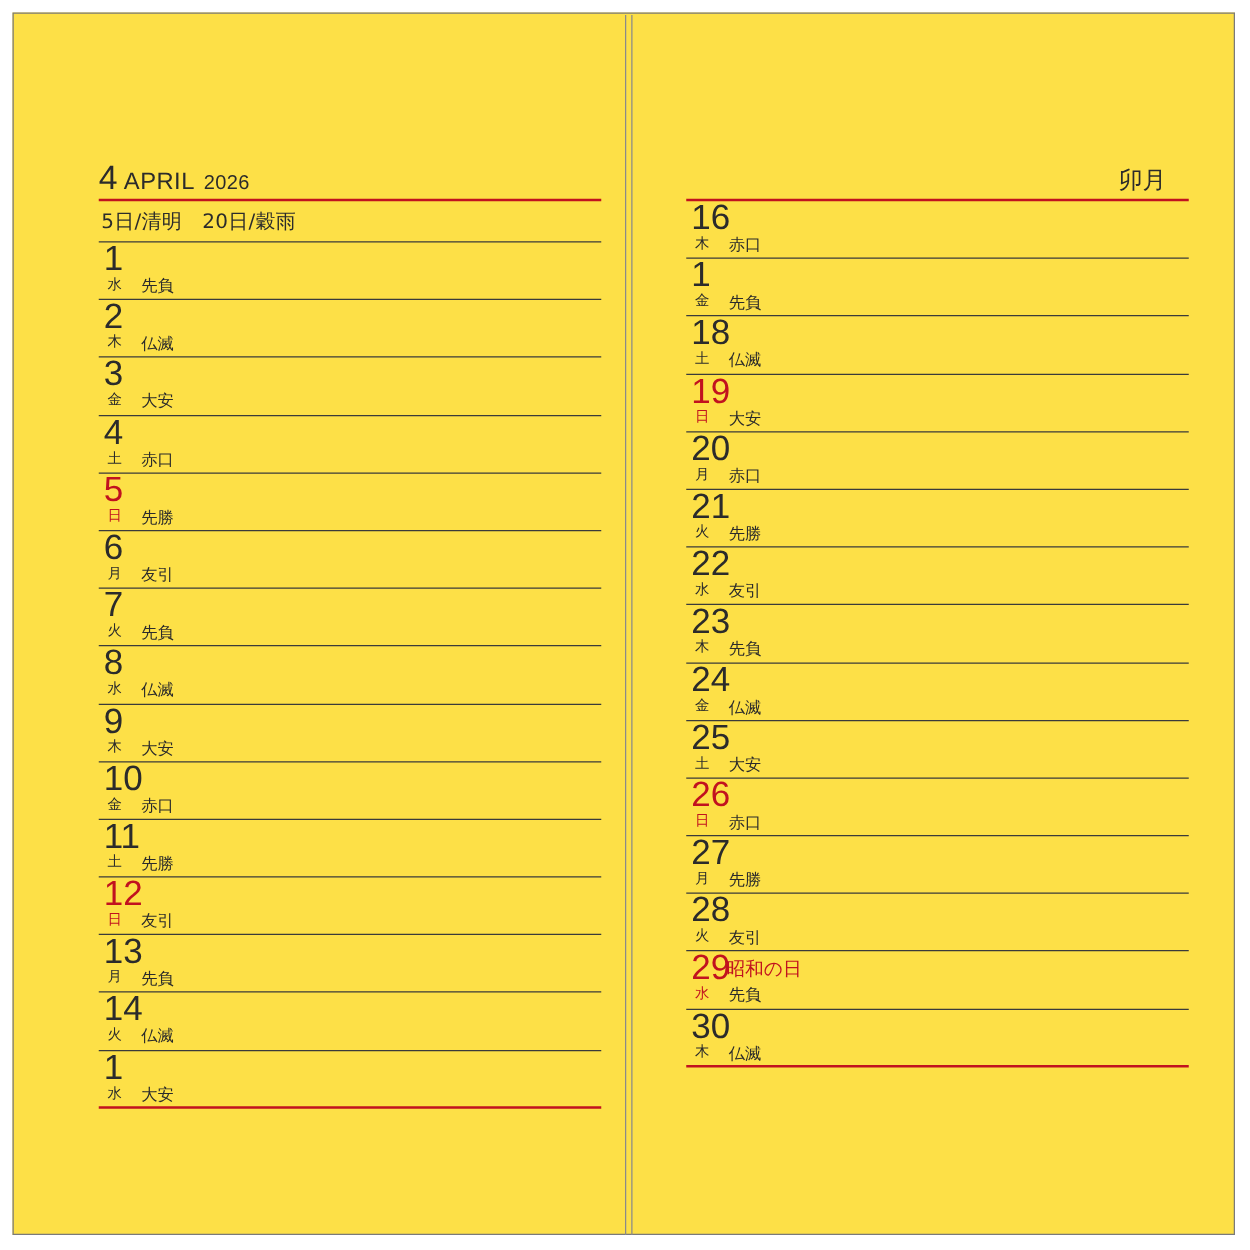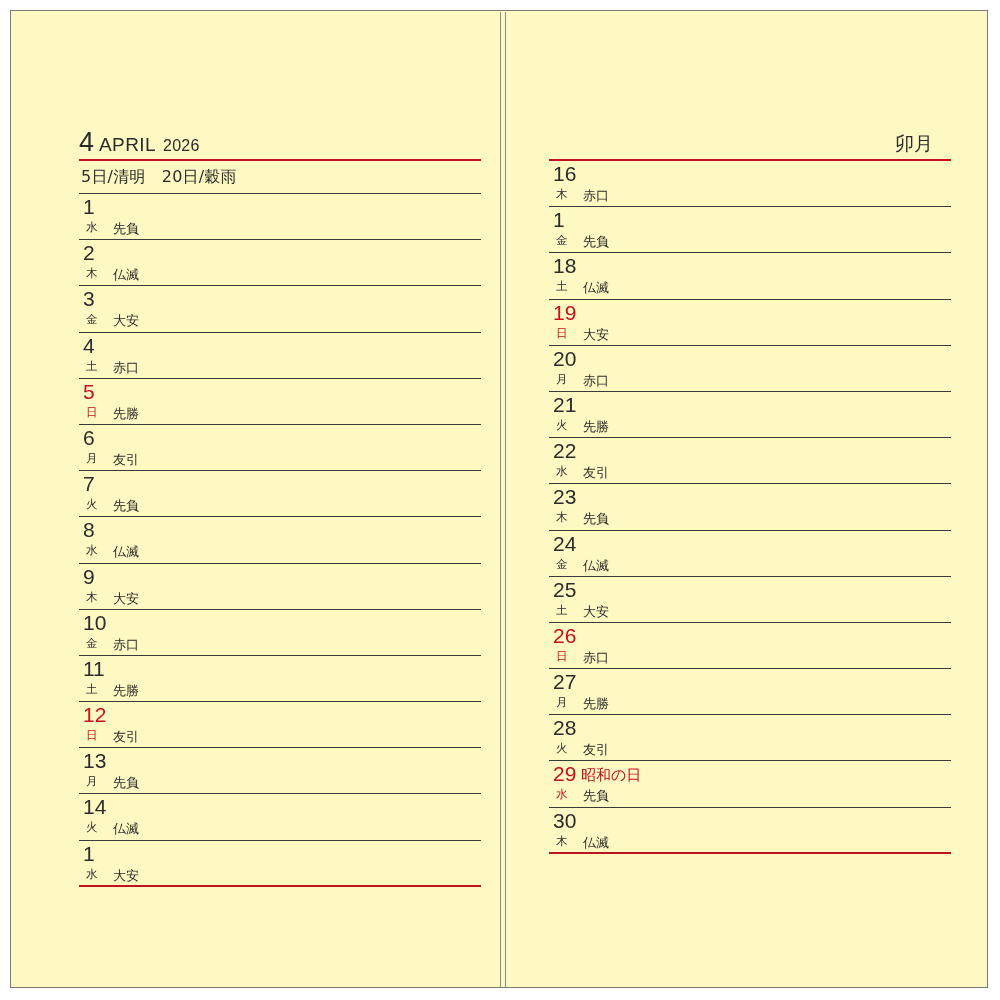--- a/index.html
+++ b/index.html
@@ -17,21 +17,21 @@
   }
   
   .planner {
     position: absolute;
     left: 10px;
     top: 10px;
     width: 978px;
     height: 978px;
     border: 1px solid #7a7a7a;
     box-sizing: border-box;
-    background: #fef9c3;
+    background: #fde047;
   }
   .spine {
     position: absolute;
     left: 489px;
     top: 1px;
     width: 1px;
     height: 976px;
     background: #8a8a8a;
   }
   .spine2 {
@@ -140,21 +140,21 @@
     border-bottom: 1px solid #3a3a3a;
     box-sizing: border-box;
   }
   .day-row.last {
     border-bottom: 2px solid #c1121f;
   }
   .day-num {
     position: absolute;
     left: 4px;
     top: 2px;
-    font-size: 21px;
+    font-size: 28px;
     color: #2b2b2b;
     line-height: 22px;
     font-family: "Liberation Sans", sans-serif;
   }
   .day-wd {
     position: absolute;
     left: 7px;
     top: 26px;
     font-size: 11.5px;
     color: #2b2b2b;

